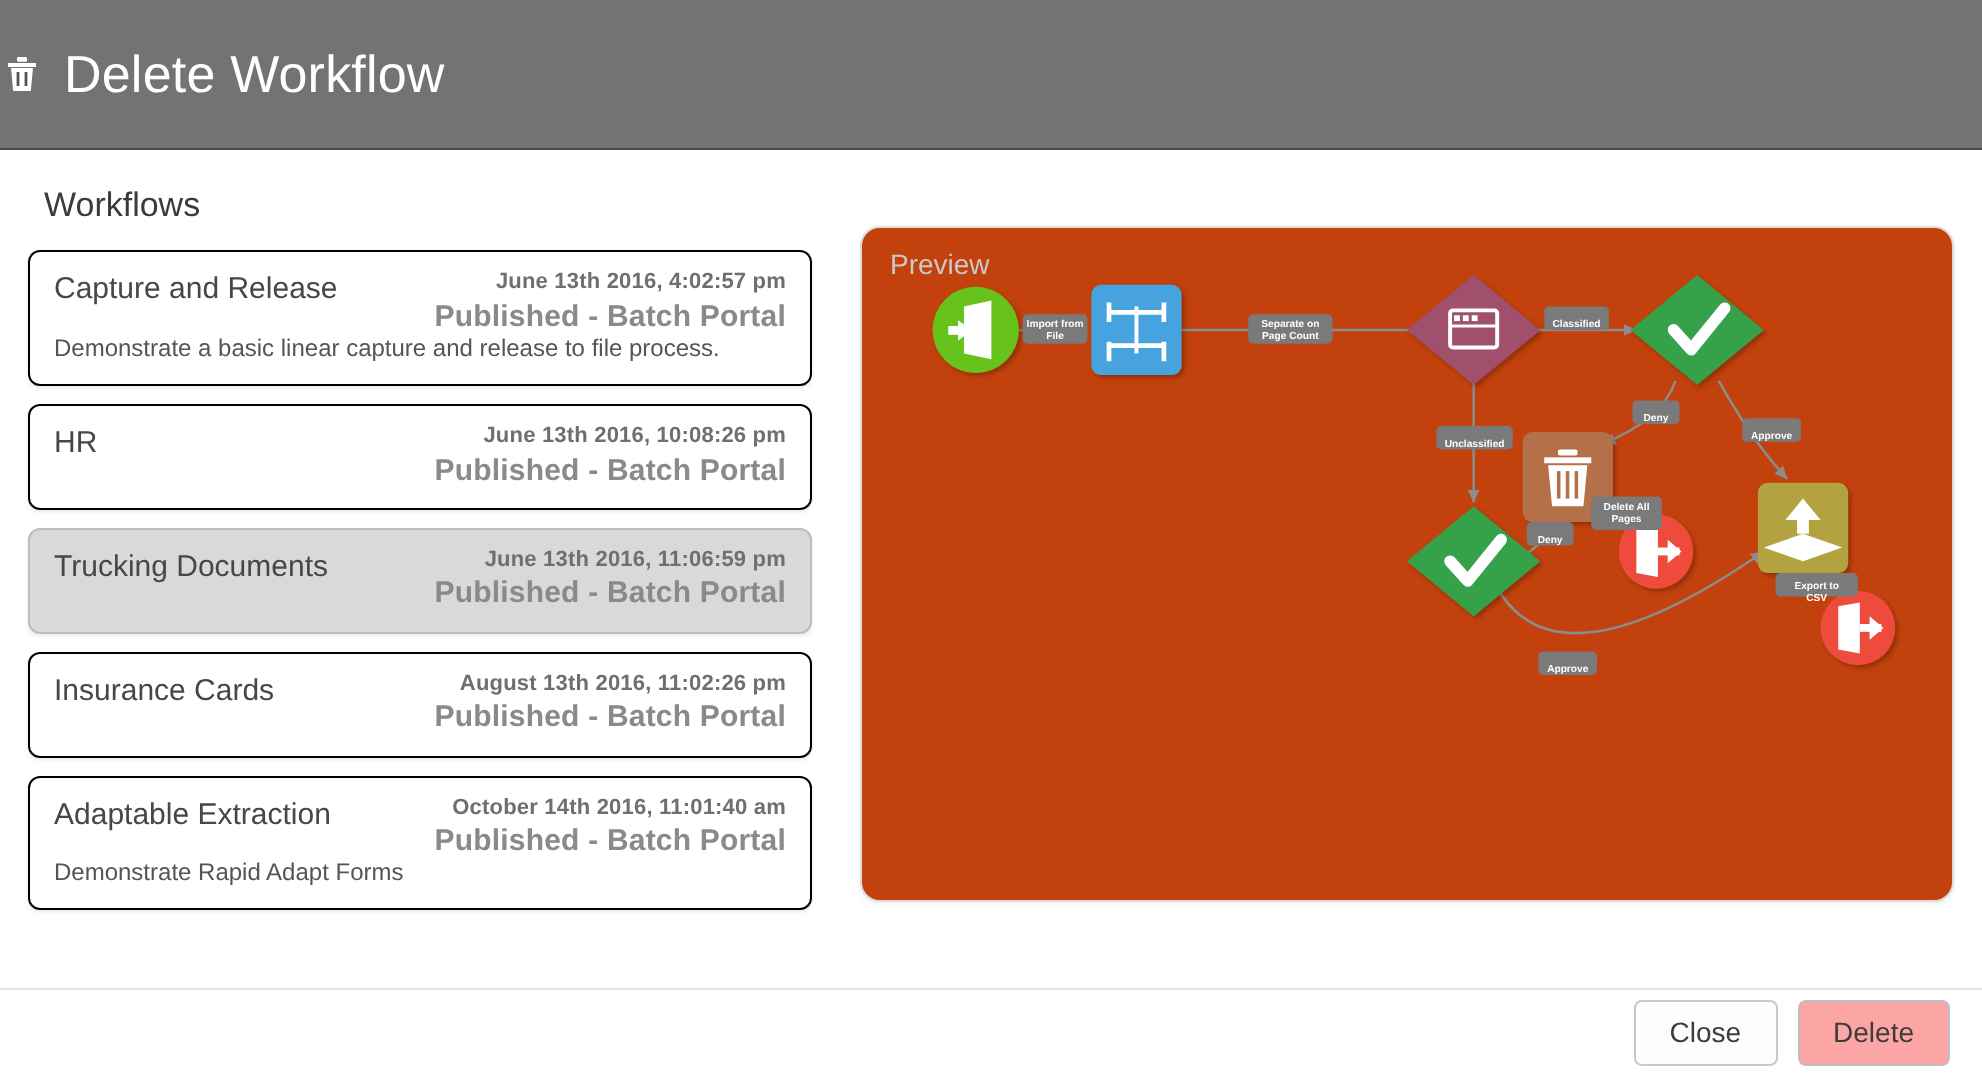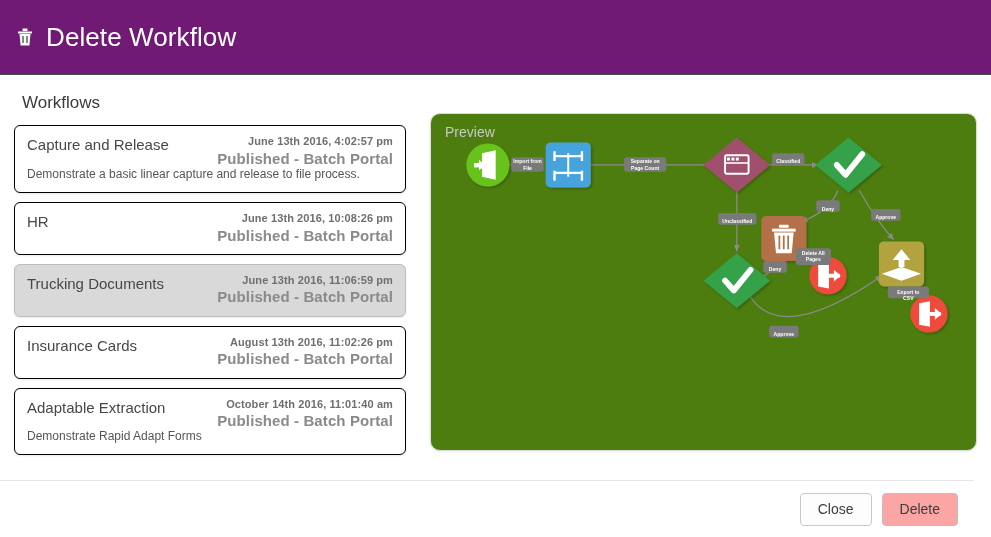--- a/index.html
+++ b/index.html
@@ -11,24 +11,23 @@
     height: 537px;
     background: #ffffff;
     font-family: "Liberation Sans", sans-serif;
     overflow: hidden;
     position: relative;
   }
 
   
   .dialog-header {
     height: 75px;
-    background: #701a75;
+    background: #737373;
     display: flex;
     align-items: center;
-    padding-left: 14px;
     box-sizing: border-box;
     border-bottom: 1px solid #4a4a4a;
   }
   .header-icon {
     width: 22px;
     height: 24px;
     margin-right: 10px;
     display: flex;
     align-items: center;
     justify-content: center;
@@ -122,44 +121,44 @@
   
   .right-pane {
     flex: 1 1 auto;
     padding-top: 24px;
   }
   .preview-box {
     position: relative;
     height: 336px;
     border: 1px solid #dcdcdc;
     border-radius: 10px;
-    background: #4d7c0f;
+    background: #c2410c;
     box-shadow: 0 1px 3px rgba(0,0,0,0.07);
     overflow: hidden;
   }
   .preview-label {
     position: absolute;
     top: 10px;
     left: 14px;
     font-size: 14px;
     color: #c9c9c9;
     z-index: 5;
   }
   .diagram {
     position: absolute;
     inset: 0;
   }
 
   
   .dialog-footer {
     position: absolute;
     left: 0;
-    right: 17px;
+    right: 0;
     bottom: 0;
-    height: 57px;
+    height: 43px;
     border-top: 1px solid #e5e5e5;
     display: flex;
     align-items: center;
     justify-content: flex-end;
     padding-right: 16px;
     box-sizing: border-box;
     gap: 10px;
     background: #ffffff;
   }
   .btn {

